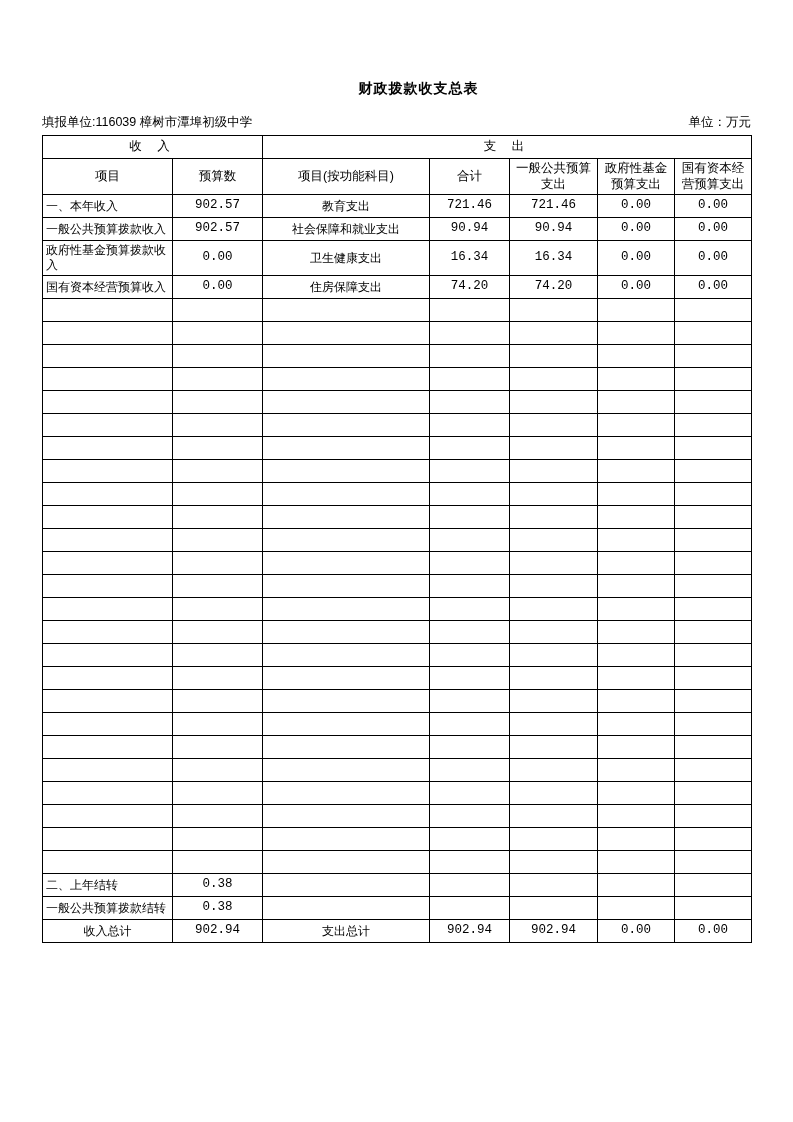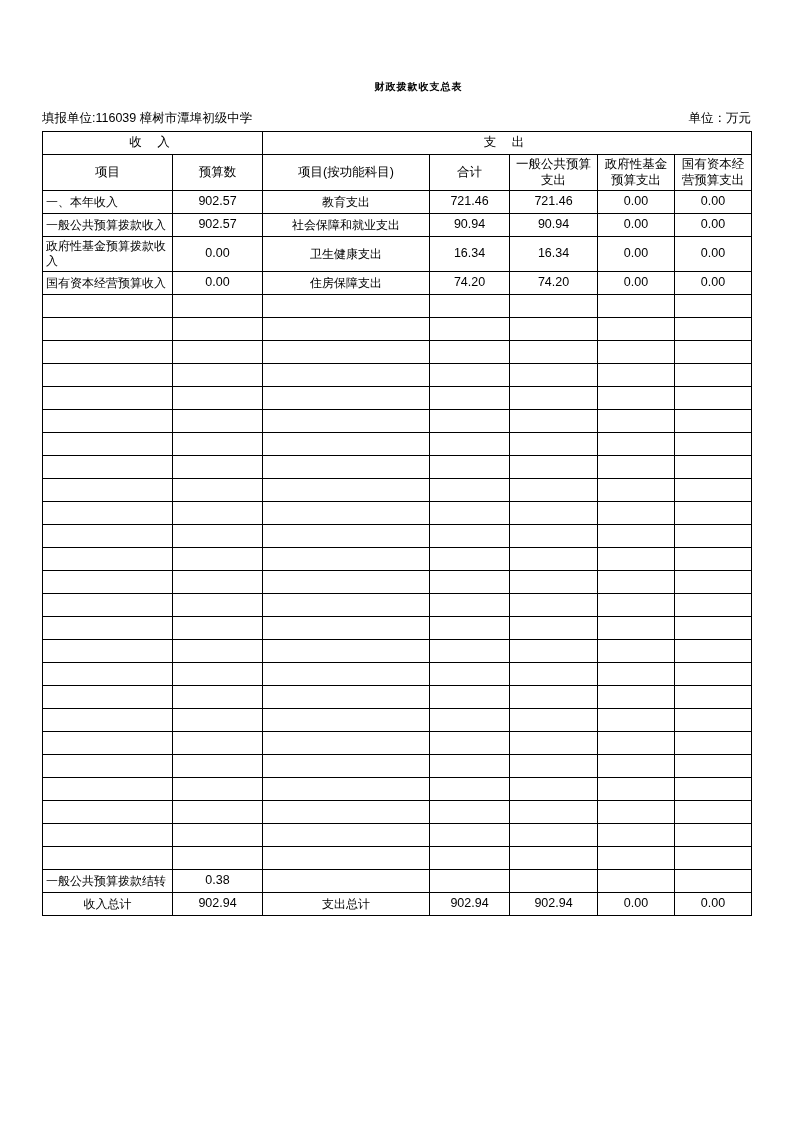--- a/index.html
+++ b/index.html
@@ -18,21 +18,21 @@
     width: 793px;
     height: 1122px;
     box-sizing: border-box;
     padding: 0;
     position: relative;
   }
   .doc-title {
     text-align: center;
     font-family: "Liberation Sans", sans-serif;
     font-weight: bold;
-    font-size: 10px;
+    font-size: 14px;
     letter-spacing: 1px;
     margin-top: 80px;
     margin-left: 44px;
   }
   .meta-row {
     display: flex;
     justify-content: space-between;
     align-items: flex-end;
     margin: 16px 42px 4px 42px;
     font-size: 12.5px;
@@ -68,21 +68,21 @@
   }
   .col-head {
     text-align: center;
     height: 30px;
     font-size: 12.5px;
   }
   .c-center { text-align: center; }
   .c-left   { text-align: left; padding-left: 4px; }
   .num {
     text-align: center;
-    font-family: Liberation Sans, sans-serif;
+    font-family: Liberation Mono, monospace;
     font-size: 12.5px;
   }
   .lbl-indent1 { padding-left: 8px; }
   .lbl-indent2 { padding-left: 18px; }
   .empty-row td { height: 19px; }
   .tall td { height: 30px; }
   .total-row td { height: 22px; }
   
   col.c1 { width: 130px; }
   col.c2 { width: 90px; }
@@ -382,20 +382,29 @@
         </tr>
         <tr class="empty-row">
           <td>&nbsp;</td>
           <td>&nbsp;</td>
           <td>&nbsp;</td>
           <td>&nbsp;</td>
           <td>&nbsp;</td>
           <td>&nbsp;</td>
           <td>&nbsp;</td>
         </tr>
+        <tr>
+          <td class="c-left lbl-indent1">二、上年结转</td>
+          <td class="num">0.38</td>
+          <td class="c-center"></td>
+          <td class="num"></td>
+          <td class="num"></td>
+          <td class="num"></td>
+          <td class="num"></td>
+        </tr>
         <tr class="tall">
           <td class="c-left lbl-indent2">一般公共预算拨款结转</td>
           <td class="num">0.38</td>
           <td class="c-center"></td>
           <td class="num"></td>
           <td class="num"></td>
           <td class="num"></td>
           <td class="num"></td>
         </tr>
         <tr class="total-row">

